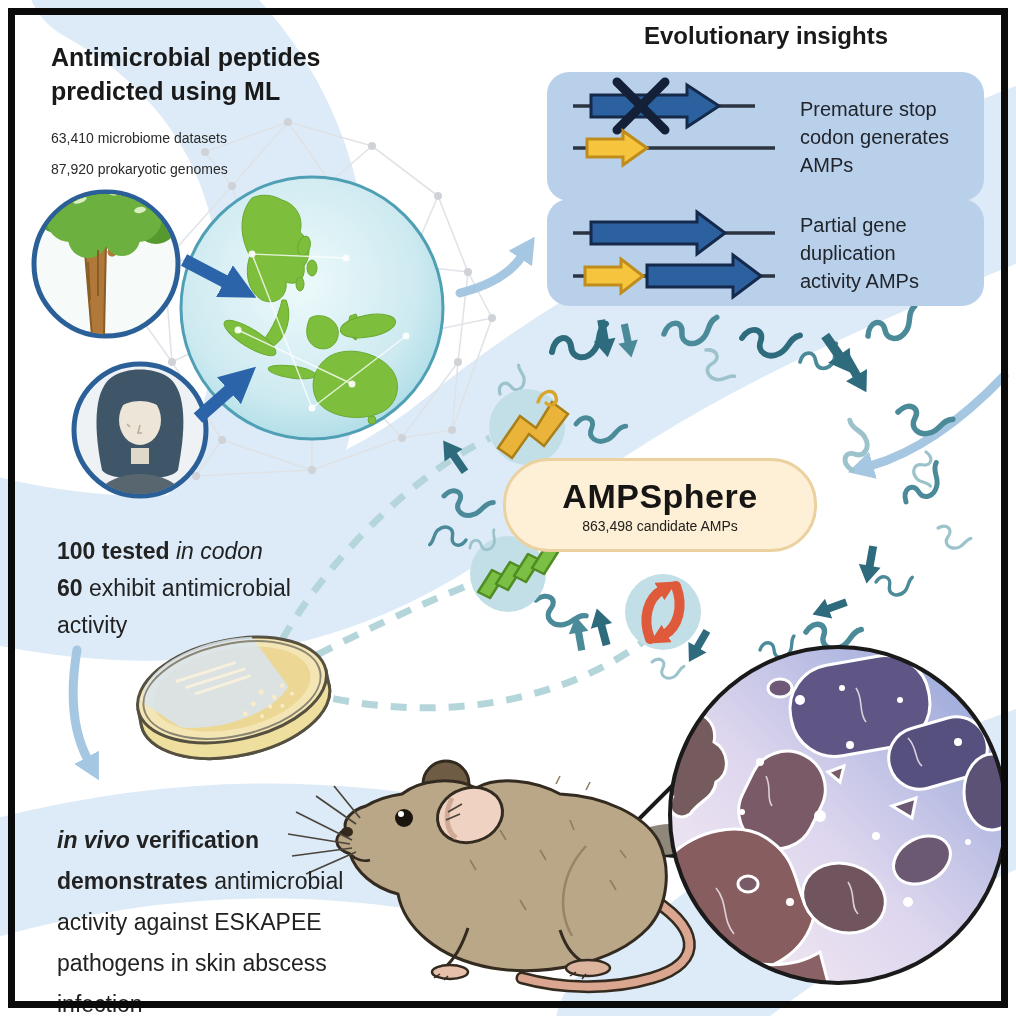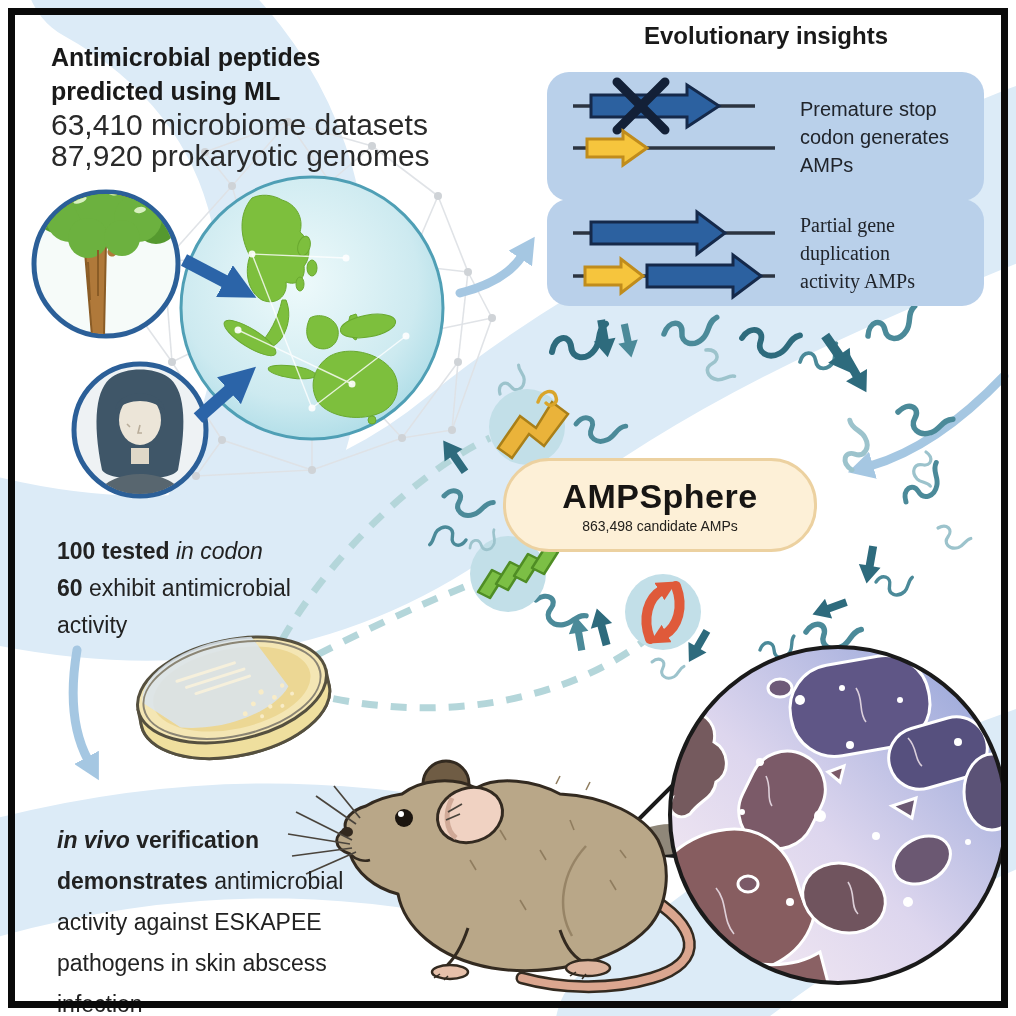--- a/index.html
+++ b/index.html
@@ -10,28 +10,28 @@
     --highlight_red:#df5a3a; --highlight_green:#7cbf45; --highlight_yellow:#eab33a;
   }
   html,body{margin:0;padding:0;background:#fff;}
   .canvas{position:relative;width:1016px;height:1016px;background:#fff;overflow:hidden;
           font-family:"Liberation Sans",sans-serif;color:#1c1c1c;}
   .art{position:absolute;inset:0;z-index:1;pointer-events:none;}
   .frame{position:absolute;inset:8px;border:7px solid var(--frame_black);z-index:6;pointer-events:none;}
 
   .ml-text{position:absolute;left:51px;top:40px;z-index:4;}
   .ml-title{font-size:25px;font-weight:700;line-height:34px;color:#191919;}
-  .ml-stats{margin-top:1px;font-size:30px;line-height:31px;color:#2a2a2a;}
+  .ml-stats{margin-top:15px;font-size:14px;line-height:31px;color:#2a2a2a;}
 
   .evo-title{position:absolute;left:548px;top:22px;width:436px;text-align:center;
              font-size:24px;font-weight:700;color:#191919;z-index:4;}
   .panel{position:absolute;left:547px;width:437px;background:var(--panel_blue);
          border-radius:22px;z-index:4;}
   .panel-1{top:72px;height:129px;}
-  .panel-2{top:199px;height:107px;font-family:Liberation Serif, serif;}
+  .panel-2{top:199px;height:107px;}
   .panel svg{position:absolute;left:0;top:0;}
   .panel-text{position:absolute;left:253px;top:50%;transform:translateY(-50%);
               font-size:20px;line-height:28px;color:#20242b;}
 
   .badge{position:absolute;left:503px;top:458px;width:308px;height:88px;z-index:4;
          background:var(--badge_cream);border:3px solid var(--badge_border);border-radius:46px;
          display:flex;flex-direction:column;align-items:center;justify-content:center;}
   .badge-title{font-size:34px;font-weight:800;color:#171513;letter-spacing:.5px;}
   .badge-sub{font-size:14px;color:#23211d;margin-top:2px;}
 

